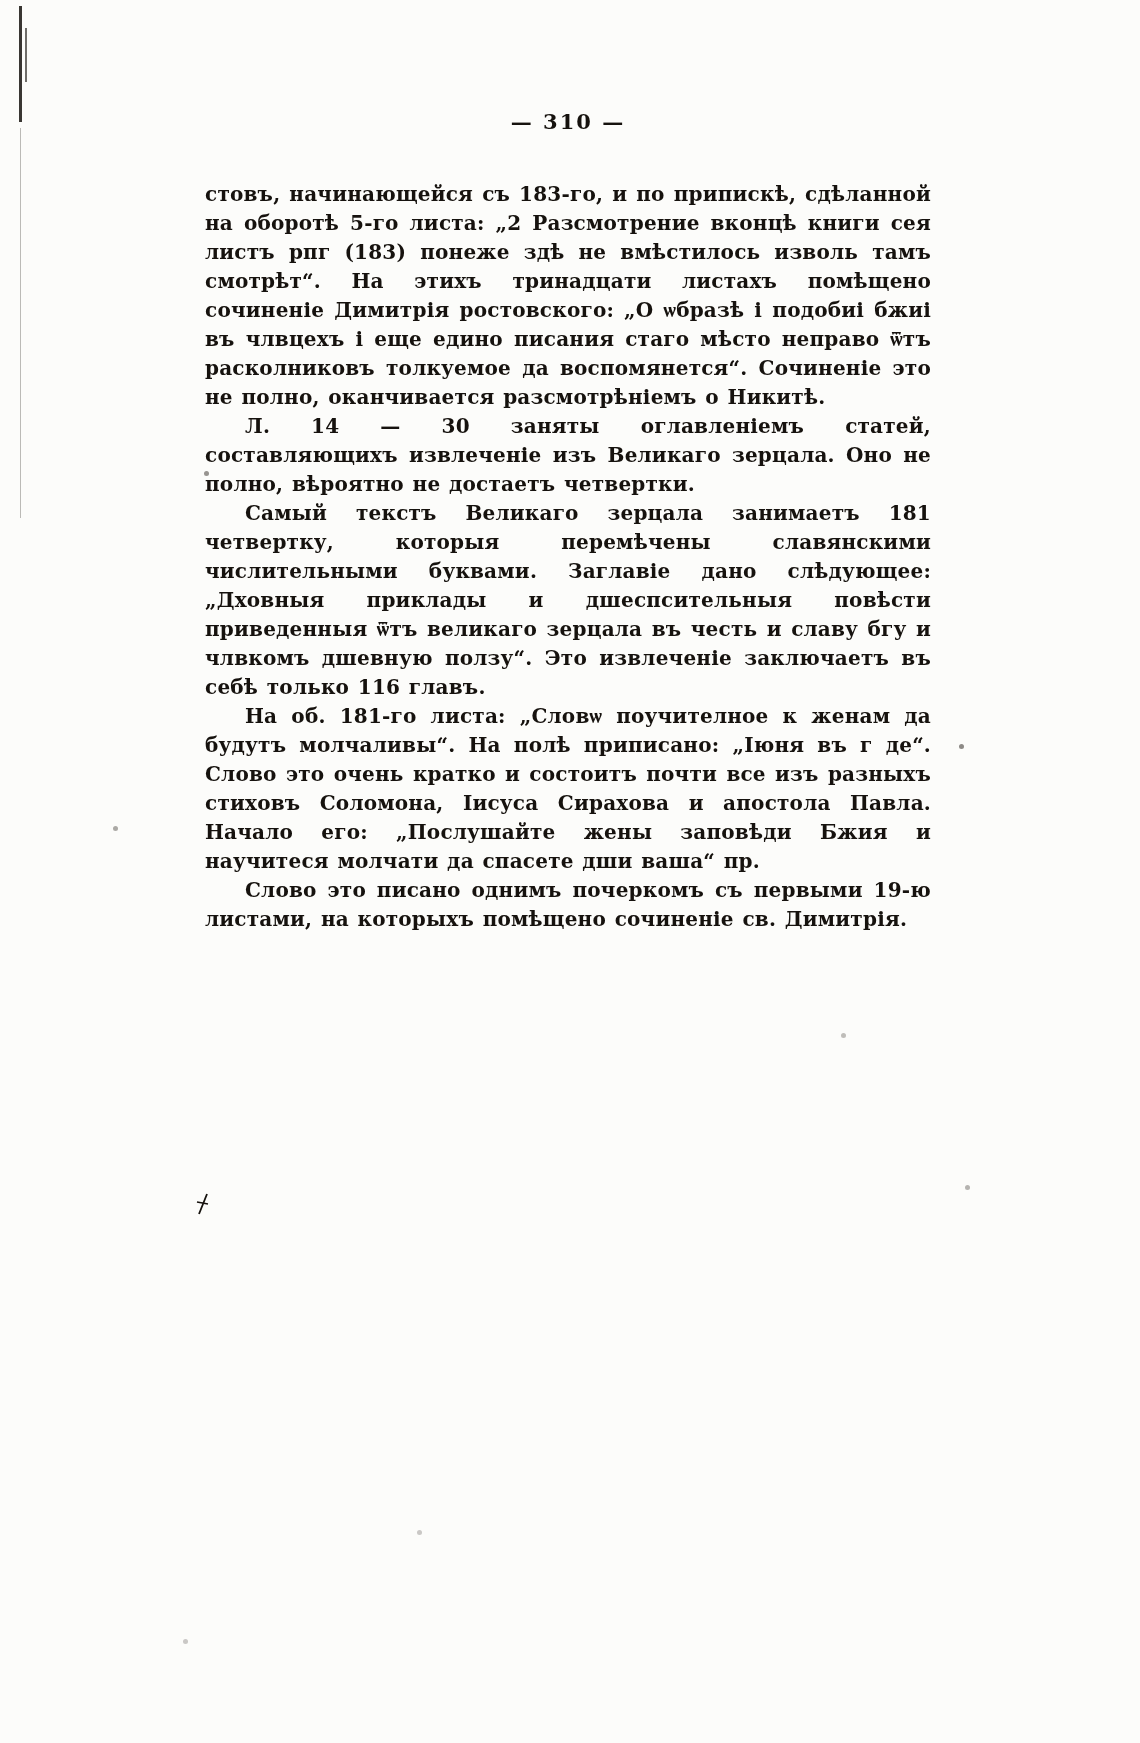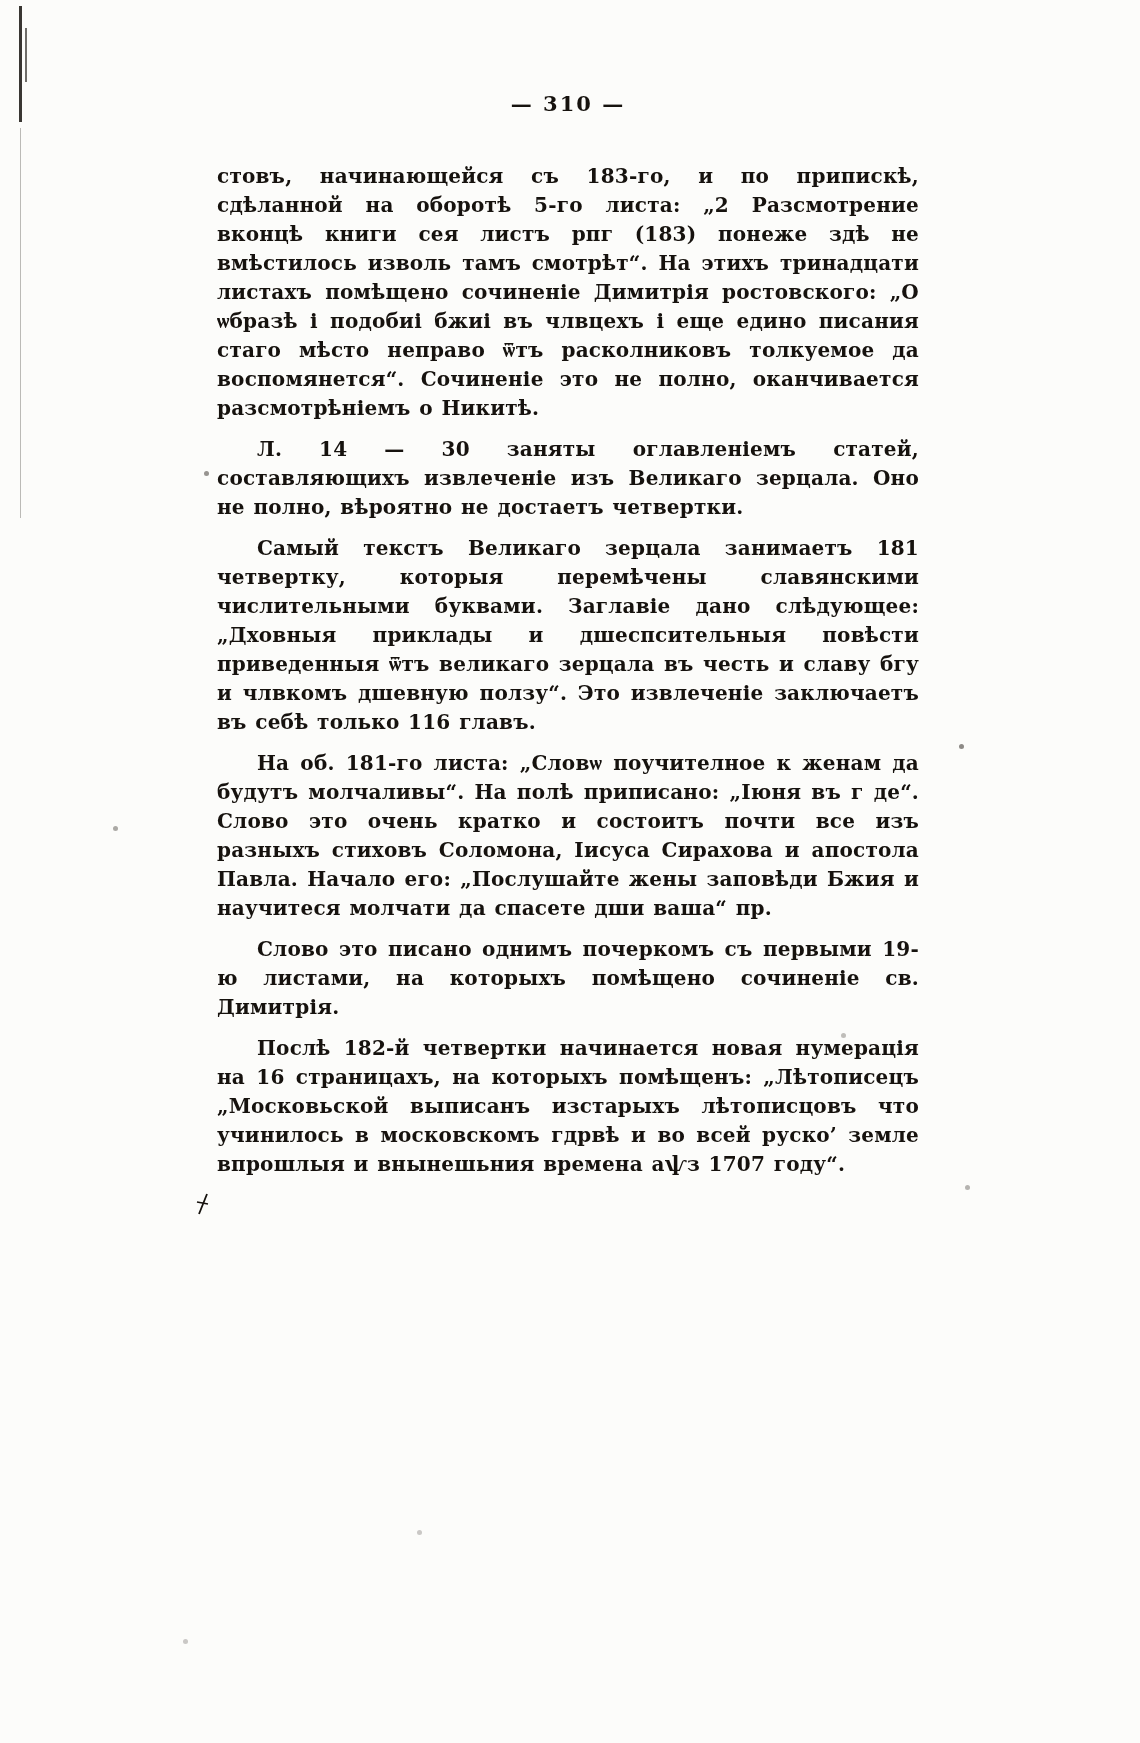--- a/index.html
+++ b/index.html
@@ -35,32 +35,32 @@
       114px 827px 0 1px rgba(50,44,38,.40),
       205px 472px 0 1px rgba(50,44,38,.50),
       966px 1186px 0 1px rgba(50,44,38,.35),
       842px 1034px 0 1px rgba(50,44,38,.30),
       418px 1531px 0 1px rgba(50,44,38,.25),
       184px 1640px 0 1px rgba(50,44,38,.25);
   }
   .content {
     position: absolute;
     left: 205px;
-    top: 91px;
+    top: 109px;
     width: 726px;
   }
   .pagenum {
     text-align: center;
     font-size: 21px;
     font-weight: 700;
     letter-spacing: 2px;
     margin: 0 0 46px 0;
   }
   .para {
-    margin: 12px;
+    margin: 0;
     font-size: 20px;
     line-height: 29px;
     font-weight: 700;
     letter-spacing: 0.2px;
     word-spacing: 1.5px;
     text-align: justify;
   }
   .para.indent { text-indent: 40px; }
   .stray-mark {
     position: absolute;
@@ -82,21 +82,20 @@
   <div class="speck"></div>
 
   <div class="content">
     <div class="pagenum">— 310 —</div>
 
     <p class="para">стовъ, начинающейся съ 183-го, и по припискѣ, сдѣланной на оборотѣ 5-го листа: „2 Разсмотрение вконцѣ книги сея листъ рпг (183) понеже здѣ не вмѣстилось изволь тамъ смотрѣт“. На этихъ тринадцати листахъ помѣщено сочиненіе Димитрія ростовского: „О ѡбразѣ і подобиі бжиі въ члвцехъ і еще едино писания стаго мѣсто неправо ѿтъ расколниковъ толкуемое да воспомянется“. Сочиненіе это не полно, оканчивается разсмотрѣніемъ о Никитѣ.</p>
     <p class="para indent">Л. 14 — 30 заняты оглавленіемъ статей, составляющихъ извлеченіе изъ Великаго зерцала. Оно не полно, вѣроятно не достаетъ четвертки.</p>
     <p class="para indent">Самый текстъ Великаго зерцала занимаетъ 181 четвертку, которыя перемѣчены славянскими числительными буквами. Заглавіе дано слѣдующее: „Дховныя приклады и дшеспсительныя повѣсти приведенныя ѿтъ великаго зерцала въ честь и славу бгу и члвкомъ дшевную ползу“. Это извлеченіе заключаетъ въ себѣ только 116 главъ.</p>
     <p class="para indent">На об. 181-го листа: „Словѡ поучителное к женам да будутъ молчаливы“. На полѣ приписано: „Іюня въ г де“. Слово это очень кратко и состоитъ почти все изъ разныхъ стиховъ Соломона, Іисуса Сирахова и апостола Павла. Начало его: „Послушайте жены заповѣди Бжия и научитеся молчати да спасете дши ваша“ пр.</p>
     <p class="para indent">Слово это писано однимъ почеркомъ съ первыми 19-ю листами, на которыхъ помѣщено сочиненіе св. Димитрія.</p>
-    <p class="para indent">Послѣ 182-й четвертки начинается новая нумерація на 16 страницахъ, на которыхъ помѣщенъ: „Лѣтописецъ „Московьской выписанъ изстарыхъ лѣтописцовъ что учинилось в московскомъ гдрвѣ и во всей руско’ земле впрошлыя и внынешьния времена аѱз 1707 году“.</p>
   </div>
 
   <span class="stray-mark">
     <svg width="14" height="22" viewBox="0 0 14 22" xmlns="http://www.w3.org/2000/svg">
       <line x1="11" y1="1" x2="3" y2="21" stroke="#16120e" stroke-width="1.8"></line>
       <line x1="1" y1="9" x2="12" y2="11" stroke="#16120e" stroke-width="1.6"></line>
     </svg>
   </span>
 
 </div>

